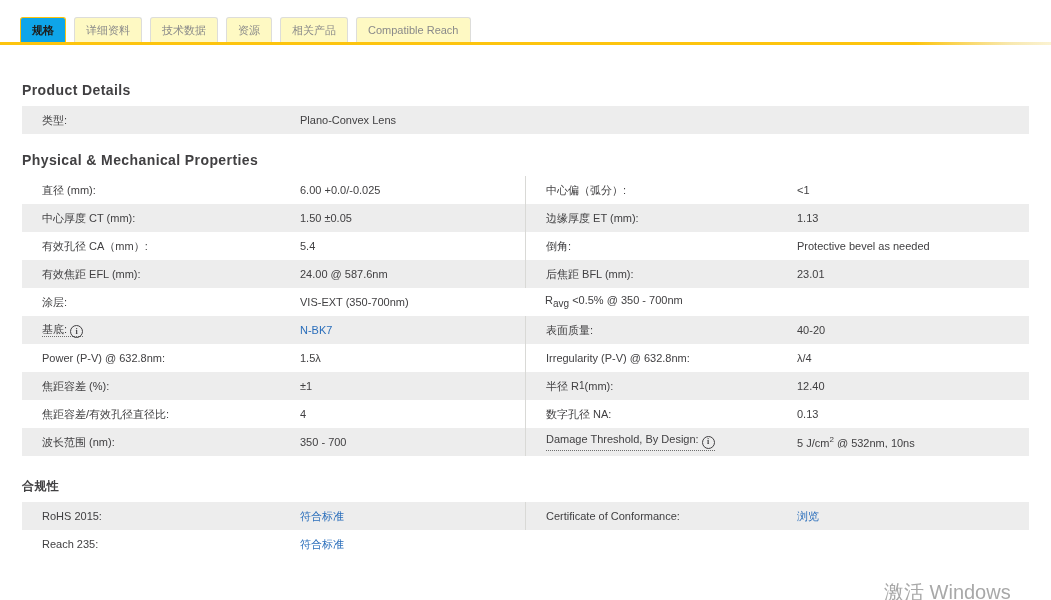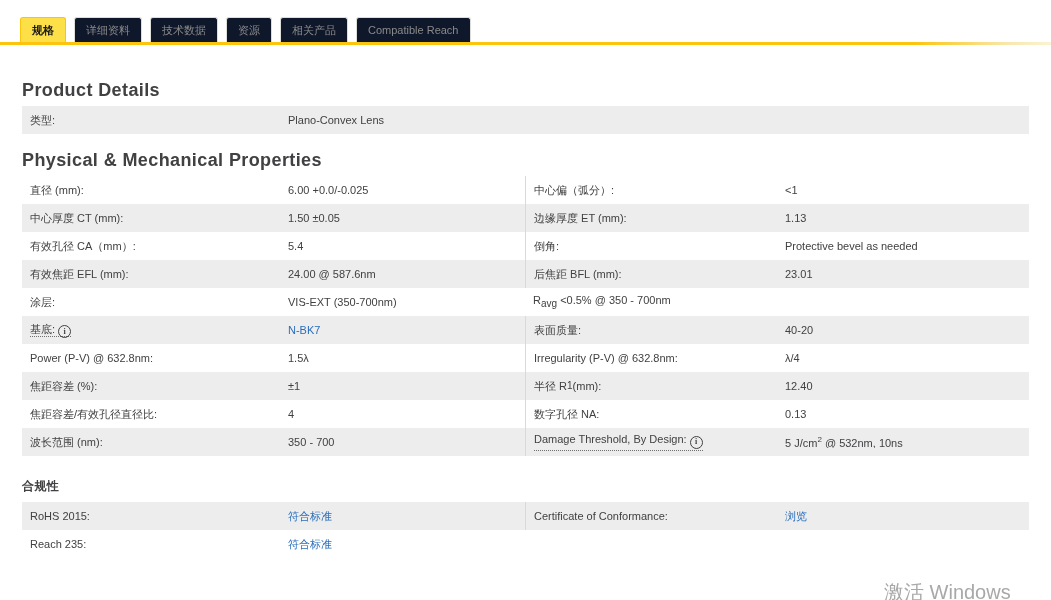--- a/index.html
+++ b/index.html
@@ -5,45 +5,45 @@
   html, body { margin:0; padding:0; }
   body {
     width:1051px; height:600px; overflow:hidden; position:relative;
     background:#ffffff; font-family:"Liberation Sans", sans-serif;
     color:#414042;
   }
   
   .tabbar { display:flex; align-items:flex-end; height:42px; padding-left:20px; box-sizing:border-box; }
   .tab {
     display:inline-flex; align-items:center; height:25px; padding:0 11px;
-    margin-right:8px; font-size:11px; color:#8a8a8a; background:#0f172a;
+    margin-right:8px; font-size:11px; color:#8a8a8a; background:#fef9c3;
     border:1px solid #ddddda; border-bottom:none; border-radius:3px 3px 0 0;
     box-sizing:border-box; cursor:pointer; white-space:nowrap;
   }
   .tab.active {
-    background:#fde047; border-color:#fdc40e; color:#1d1d1b; font-weight:bold;
+    background:#0ea5e9; border-color:#fdc40e; color:#1d1d1b; font-weight:bold;
   }
   .accent-line {
     height:3px;
     background:linear-gradient(90deg,#fdc40e 0%,#fdc40e 87%,#f8e8ae 96%,#fbf3d3 100%);
   }
   
   .content { position:relative; margin:0 22px; width:1007px; }
   .sec-heading {
-    font-size:18px; font-weight:bold; color:#414042; letter-spacing:.4px;
+    font-size:14px; font-weight:bold; color:#414042; letter-spacing:.4px;
     margin:18px 0 7px 0; line-height:17px;
   }
   .sec-heading.first { margin-top:37px; }
   .sec-heading.compliance { margin-top:22px; font-size:12px; }
   .row {
     display:grid; grid-template-columns:258px 245px 252px 1fr;
     height:28px; align-items:center; font-size:11px;
   }
   .row.gray { background:#ededed; }
-  .cell { padding-left:8px; white-space:nowrap; overflow:hidden; }
+  .cell { padding-left:20px; white-space:nowrap; overflow:hidden; }
   .cell.rdiv { border-left:1px solid #d9d9d6; height:100%; display:flex; align-items:center; box-sizing:border-box; }
   .lnk { color:#2a6ebb; text-decoration:none; cursor:pointer; }
   .dotted { border-bottom:1px dotted #6e6e6e; padding-bottom:1px; }
   .info-icon {
     display:inline-flex; align-items:center; justify-content:center;
     width:11px; height:11px; border:1.3px solid #414042; border-radius:50%;
     font-size:8px; font-weight:bold; font-family:"Liberation Serif", serif;
     margin-left:3px; vertical-align:-1px; cursor:pointer; line-height:1;
   }
   sub.s { font-size:10px; line-height:1; }

